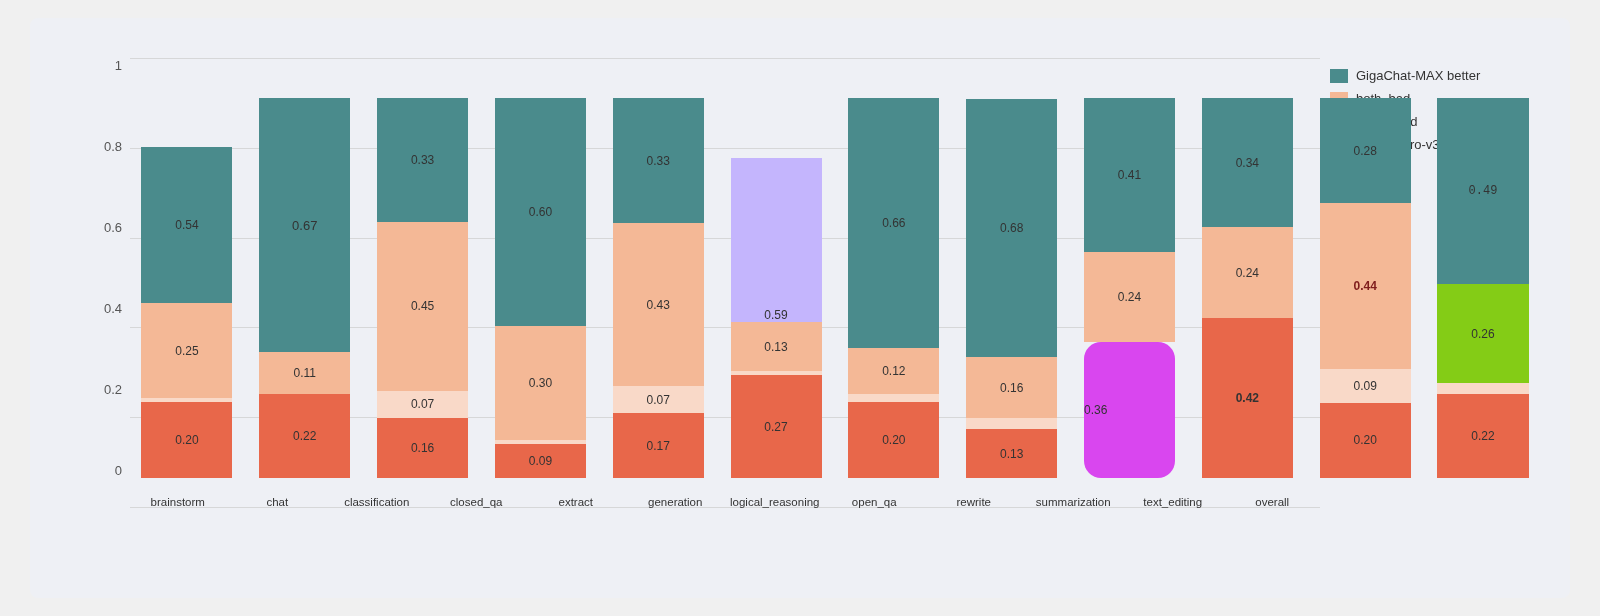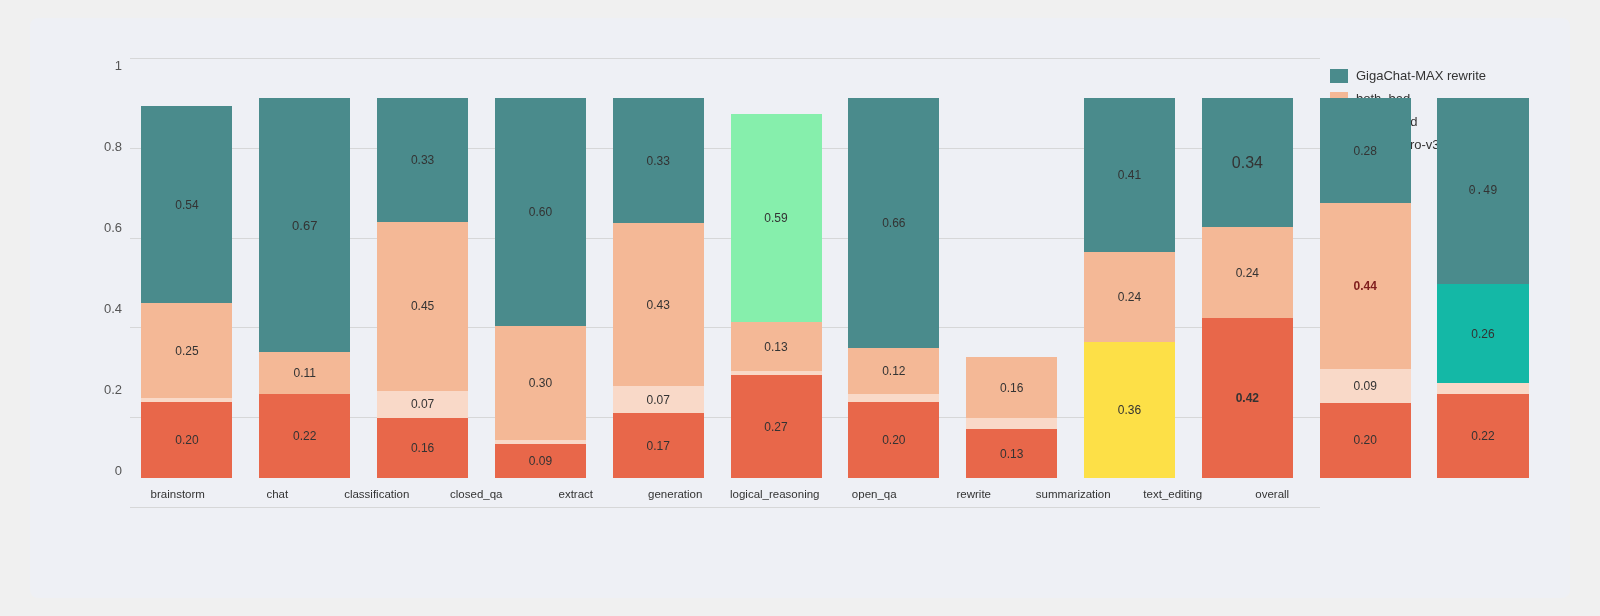--- a/index.html
+++ b/index.html
@@ -121,21 +121,21 @@
       <div style="display:flex; height: 100%; align-items:flex-end; padding-bottom: 30px; gap:4px; position:relative; z-index:1;" id="bars-container">
       <div style="flex: 1 1 0%; display: flex; flex-direction: column; align-items: center; justify-content: flex-end; height: 100%;">
             <div style="width: 80%; display: flex; flex-direction: column-reverse; height: 380px;">
               <div style="background: rgb(232, 103, 74); height: 76px; display: flex; align-items: center; justify-content: center; min-height: 4px;">
                 <span style="font-size: 12px; color: rgb(51, 51, 51); font-weight: normal; pointer-events: none;">0.20</span>
               </div>
               <div style="background: rgb(249, 217, 200); height: 4px; display: flex; align-items: center; justify-content: center; min-height: 4px;"></div>
               <div style="background: rgb(244, 184, 150); height: 95px; display: flex; align-items: center; justify-content: center; min-height: 4px;">
                 <span style="font-size: 12px; color: rgb(51, 51, 51); font-weight: normal; pointer-events: none;">0.25</span>
               </div>
-              <div style="background: rgb(74, 139, 140); height: 197px; display: flex; align-items: center; justify-content: center; min-height: 4px;">
+              <div style="background: rgb(74, 139, 140); height: 156px; display: flex; align-items: center; justify-content: center; min-height: 4px;">
                 <span style="font-size: 12px; color: rgb(51, 51, 51); font-weight: normal; pointer-events: none;">0.54</span>
               </div>
             </div>
           </div>
           <div style="flex: 1 1 0%; display: flex; flex-direction: column; align-items: center; justify-content: flex-end; height: 100%;">
             <div style="width: 80%; display: flex; flex-direction: column-reverse; height: 380px;">
               <div style="background: rgb(232, 103, 74); height: 84px; display: flex; align-items: center; justify-content: center; min-height: 4px;">
                 <span style="font-size: 12px; color: rgb(51, 51, 51); font-weight: normal; pointer-events: none;">0.22</span>
               </div>
               <div style="background: rgb(249, 217, 200); height: 0px; display: flex; align-items: center; justify-content: center; min-height: 0px;"></div>
@@ -195,21 +195,21 @@
           </div>
           <div style="flex: 1 1 0%; display: flex; flex-direction: column; align-items: center; justify-content: flex-end; height: 100%;">
             <div style="width: 80%; display: flex; flex-direction: column-reverse; height: 380px;">
               <div style="background: rgb(232, 103, 74); height: 103px; display: flex; align-items: center; justify-content: center; min-height: 4px;">
                 <span style="font-size: 12px; color: rgb(51, 51, 51); font-weight: normal; pointer-events: none;">0.27</span>
               </div>
               <div style="background: rgb(249, 217, 200); height: 4px; display: flex; align-items: center; justify-content: center; min-height: 4px;"></div>
               <div style="background: rgb(244, 184, 150); height: 49px; display: flex; align-items: center; justify-content: center; min-height: 4px;">
                 <span style="font-size: 12px; color: rgb(51, 51, 51); font-weight: normal; pointer-events: none;">0.13</span>
               </div>
-              <div style="background: #86efac; height: 208px; display: flex; align-items: center; justify-content: center; min-height: 4px;">
+              <div style="background: #c4b5fd; height: 164px; display: flex; align-items: flex-end; justify-content: center; min-height: 4px;">
                 <span style="font-size: 12px; color: rgb(51, 51, 51); font-weight: normal; pointer-events: none;">0.59</span>
               </div>
             </div>
           </div>
           <div style="flex: 1 1 0%; display: flex; flex-direction: column; align-items: center; justify-content: flex-end; height: 100%;">
             <div style="width: 80%; display: flex; flex-direction: column-reverse; height: 380px;">
               <div style="background: rgb(232, 103, 74); height: 76px; display: flex; align-items: center; justify-content: center; min-height: 4px;">
                 <span style="font-size: 12px; color: rgb(51, 51, 51); font-weight: normal; pointer-events: none;">0.20</span>
               </div>
               <div style="background: rgb(249, 217, 200); height: 8px; display: flex; align-items: center; justify-content: center; min-height: 4px;"></div>
@@ -223,25 +223,28 @@
           </div>
           <div style="flex: 1 1 0%; display: flex; flex-direction: column; align-items: center; justify-content: flex-end; height: 100%;">
             <div style="width: 80%; display: flex; flex-direction: column-reverse; height: 380px;">
               <div style="background: rgb(232, 103, 74); height: 49px; display: flex; align-items: center; justify-content: center; min-height: 4px;">
                 <span style="font-size: 12px; color: rgb(51, 51, 51); font-weight: normal; pointer-events: none;">0.13</span>
               </div>
               <div style="background: rgb(249, 217, 200); height: 11px; display: flex; align-items: center; justify-content: center; min-height: 4px;"></div>
               <div style="background: rgb(244, 184, 150); height: 61px; display: flex; align-items: center; justify-content: center; min-height: 4px;">
                 <span style="font-size: 12px; color: rgb(51, 51, 51); font-weight: normal; pointer-events: none;">0.16</span>
               </div>
-            </div>
-          </div>
-          <div style="flex: 1 1 0%; display: flex; flex-direction: column; align-items: center; justify-content: flex-end; height: 100%;">
-            <div style="width: 80%; display: flex; flex-direction: column-reverse; height: 380px;">
-              <div style="background: #fde047; height: 137px; display: flex; align-items: center; justify-content: center; min-height: 4px;">
+              <div style="background: rgb(74, 139, 140); height: 258px; display: flex; align-items: center; justify-content: center; min-height: 4px;">
+                <span style="font-size: 12px; color: rgb(51, 51, 51); font-weight: normal; pointer-events: none;">0.68</span>
+              </div>
+            </div>
+          </div>
+          <div style="flex: 1 1 0%; display: flex; flex-direction: column; align-items: center; justify-content: flex-end; height: 100%;">
+            <div style="width: 80%; display: flex; flex-direction: column-reverse; height: 380px;">
+              <div style="background: #d946ef; height: 137px; display: flex; align-items: center; justify-content: flex-start; min-height: 4px; border-radius: 17px;">
                 <span style="font-size: 12px; color: rgb(51, 51, 51); font-weight: normal; pointer-events: none;">0.36</span>
               </div>
               <div style="background: rgb(249, 217, 200); height: 0px; display: flex; align-items: center; justify-content: center; min-height: 0px;"></div>
               <div style="background: rgb(244, 184, 150); height: 91px; display: flex; align-items: center; justify-content: center; min-height: 4px;">
                 <span style="font-size: 12px; color: rgb(51, 51, 51); font-weight: normal; pointer-events: none;">0.24</span>
               </div>
               <div style="background: rgb(74, 139, 140); height: 156px; display: flex; align-items: center; justify-content: center; min-height: 4px;">
                 <span style="font-size: 12px; color: rgb(51, 51, 51); font-weight: normal; pointer-events: none;">0.41</span>
               </div>
             </div>
@@ -249,21 +252,21 @@
           <div style="flex: 1 1 0%; display: flex; flex-direction: column; align-items: center; justify-content: flex-end; height: 100%;">
             <div style="width: 80%; display: flex; flex-direction: column-reverse; height: 380px;">
               <div style="background: rgb(232, 103, 74); height: 160px; display: flex; align-items: center; justify-content: center; min-height: 4px;">
                 <span style="font-size: 12px; color: rgb(51, 51, 51); font-weight: bold; pointer-events: none;">0.42</span>
               </div>
               <div style="background: rgb(249, 217, 200); height: 0px; display: flex; align-items: center; justify-content: center; min-height: 0px;"></div>
               <div style="background: rgb(244, 184, 150); height: 91px; display: flex; align-items: center; justify-content: center; min-height: 4px;">
                 <span style="font-size: 12px; color: rgb(51, 51, 51); font-weight: normal; pointer-events: none;">0.24</span>
               </div>
               <div style="background: rgb(74, 139, 140); height: 129px; display: flex; align-items: center; justify-content: center; min-height: 4px;">
-                <span style="font-size: 16px; color: rgb(51, 51, 51); font-weight: normal; pointer-events: none;">0.34</span>
+                <span style="font-size: 12px; color: rgb(51, 51, 51); font-weight: normal; pointer-events: none;">0.34</span>
               </div>
             </div>
           </div>
           <div style="flex: 1 1 0%; display: flex; flex-direction: column; align-items: center; justify-content: flex-end; height: 100%;">
             <div style="width: 80%; display: flex; flex-direction: column-reverse; height: 380px;">
               <div style="background: rgb(232, 103, 74); height: 76px; display: flex; align-items: center; justify-content: center; min-height: 4px;">
                 <span style="font-size: 12px; color: rgb(51, 51, 51); font-weight: normal; pointer-events: none;">0.20</span>
               </div>
               <div style="background: rgb(249, 217, 200); height: 34px; display: flex; align-items: center; justify-content: center; min-height: 4px;">
                 <span style="font-size: 12px; color: rgb(51, 51, 51); font-weight: normal; pointer-events: none;">0.09</span>
@@ -275,48 +278,48 @@
                 <span style="font-size: 12px; color: rgb(51, 51, 51); font-weight: normal; pointer-events: none;">0.28</span>
               </div>
             </div>
           </div>
           <div style="flex: 1 1 0%; display: flex; flex-direction: column; align-items: center; justify-content: flex-end; height: 100%;">
             <div style="width: 80%; display: flex; flex-direction: column-reverse; height: 380px;">
               <div style="background: rgb(232, 103, 74); height: 84px; display: flex; align-items: center; justify-content: center; min-height: 4px;">
                 <span style="font-size: 12px; color: rgb(51, 51, 51); font-weight: normal; pointer-events: none;">0.22</span>
               </div>
               <div style="background: rgb(249, 217, 200); height: 11px; display: flex; align-items: center; justify-content: center; min-height: 4px;"></div>
-              <div style="background: #14b8a6; height: 99px; display: flex; align-items: center; justify-content: center; min-height: 4px;">
+              <div style="background: #84cc16; height: 99px; display: flex; align-items: center; justify-content: center; min-height: 4px;">
                 <span style="font-size: 12px; color: rgb(51, 51, 51); font-weight: normal; pointer-events: none;">0.26</span>
               </div>
               <div style="background: rgb(74, 139, 140); height: 186px; display: flex; align-items: center; justify-content: center; min-height: 4px; font-family: Liberation Mono, monospace;">
                 <span style="font-size: 12px; color: rgb(51, 51, 51); font-weight: normal; pointer-events: none;">0.49</span>
               </div>
             </div>
           </div>
         </div>
-      <div id="x-labels" style="display:flex; gap:4px; position:absolute; bottom:8px; left:0; right:220px;">
+      <div id="x-labels" style="display:flex; gap:4px; position:absolute; bottom:0; left:0; right:220px;">
           <div style="flex: 1 1 0%; text-align: center; font-size: 11.5px; color: rgb(51, 51, 51); padding-top: 4px;">brainstorm</div>
           <div style="flex: 1 1 0%; text-align: center; font-size: 11.5px; color: rgb(51, 51, 51); padding-top: 4px;">chat</div>
           <div style="flex: 1 1 0%; text-align: center; font-size: 11.5px; color: rgb(51, 51, 51); padding-top: 4px;">classification</div>
           <div style="flex: 1 1 0%; text-align: center; font-size: 11.5px; color: rgb(51, 51, 51); padding-top: 4px;">closed_qa</div>
           <div style="flex: 1 1 0%; text-align: center; font-size: 11.5px; color: rgb(51, 51, 51); padding-top: 4px;">extract</div>
           <div style="flex: 1 1 0%; text-align: center; font-size: 11.5px; color: rgb(51, 51, 51); padding-top: 4px;">generation</div>
           <div style="flex: 1 1 0%; text-align: center; font-size: 11.5px; color: rgb(51, 51, 51); padding-top: 4px;">logical_reasoning</div>
           <div style="flex: 1 1 0%; text-align: center; font-size: 11.5px; color: rgb(51, 51, 51); padding-top: 4px;">open_qa</div>
           <div style="flex: 1 1 0%; text-align: center; font-size: 11.5px; color: rgb(51, 51, 51); padding-top: 4px;">rewrite</div>
           <div style="flex: 1 1 0%; text-align: center; font-size: 11.5px; color: rgb(51, 51, 51); padding-top: 4px;">summarization</div>
           <div style="flex: 1 1 0%; text-align: center; font-size: 11.5px; color: rgb(51, 51, 51); padding-top: 4px;">text_editing</div>
           <div style="flex: 1 1 0%; text-align: center; font-size: 11.5px; color: rgb(51, 51, 51); padding-top: 4px; font-weight: normal;">overall</div>
         </div>
     </div>
     <div class="legend" id="legend">
         <div class="legend-item">
           <div class="legend-color color-gigachat"></div>
-          <span>GigaChat-MAX rewrite</span>
+          <span>GigaChat-MAX better</span>
         </div>
         <div class="legend-item">
           <div class="legend-color color-both-bad"></div>
           <span>both_bad</span>
         </div>
         <div class="legend-item">
           <div class="legend-color color-both-good"></div>
           <span>both_good</span>
         </div>
         <div class="legend-item">

